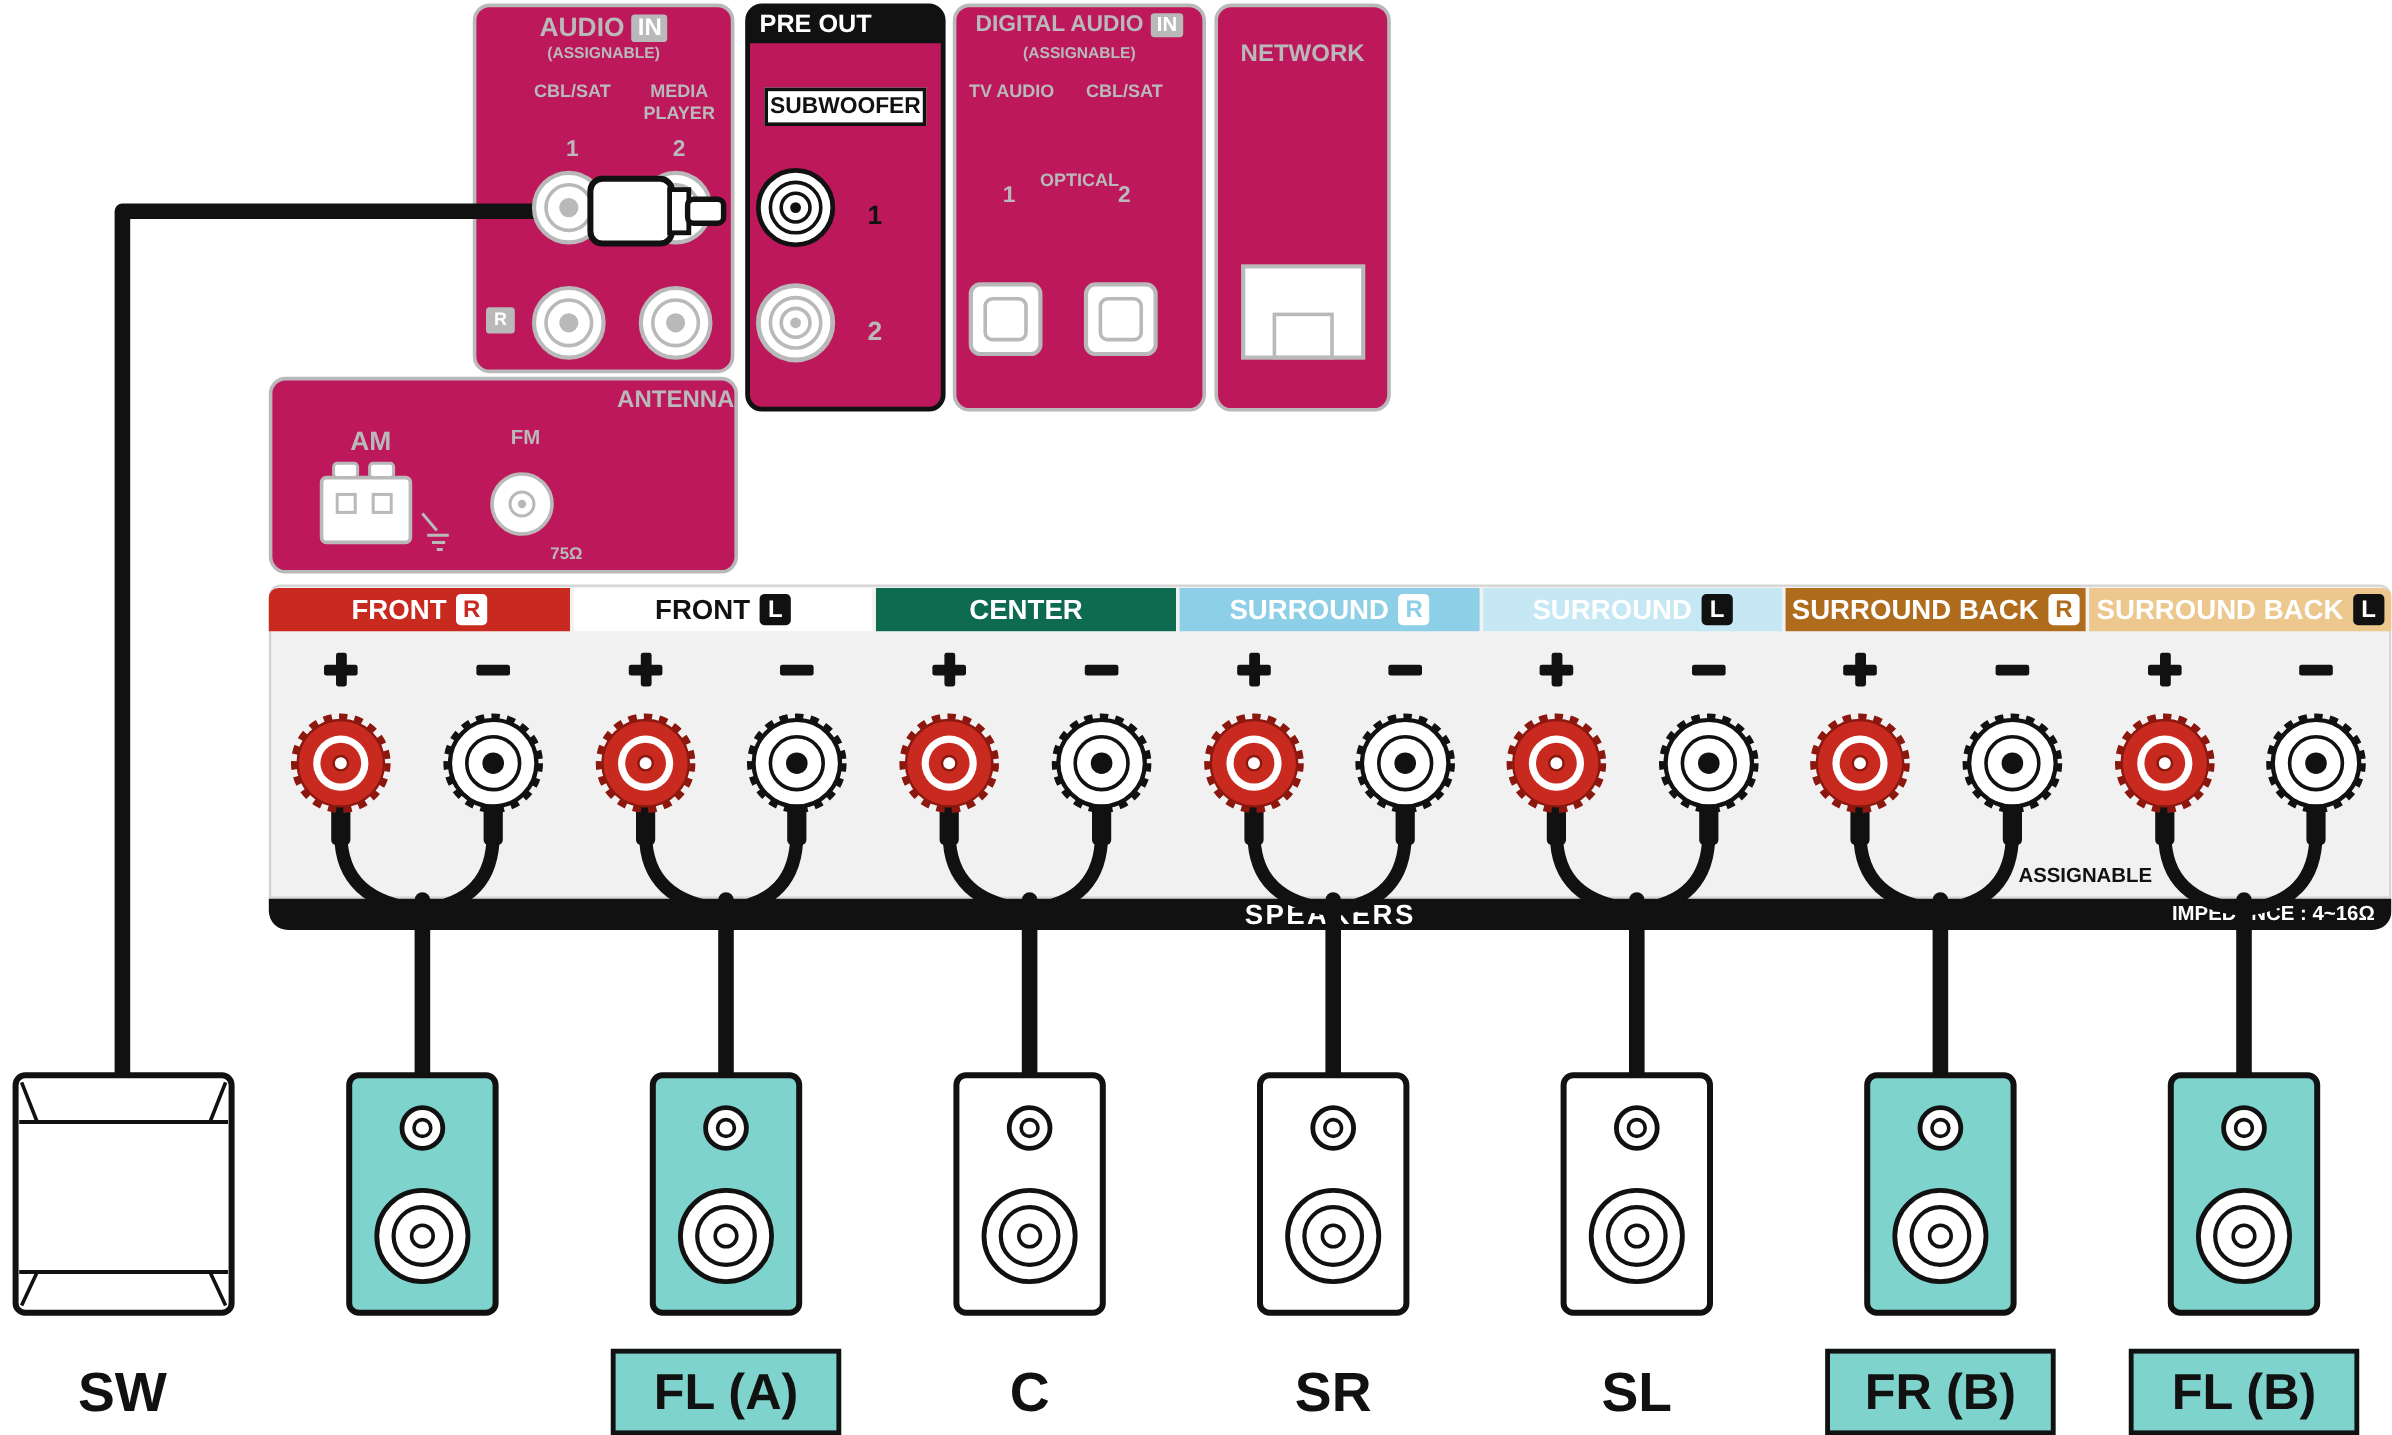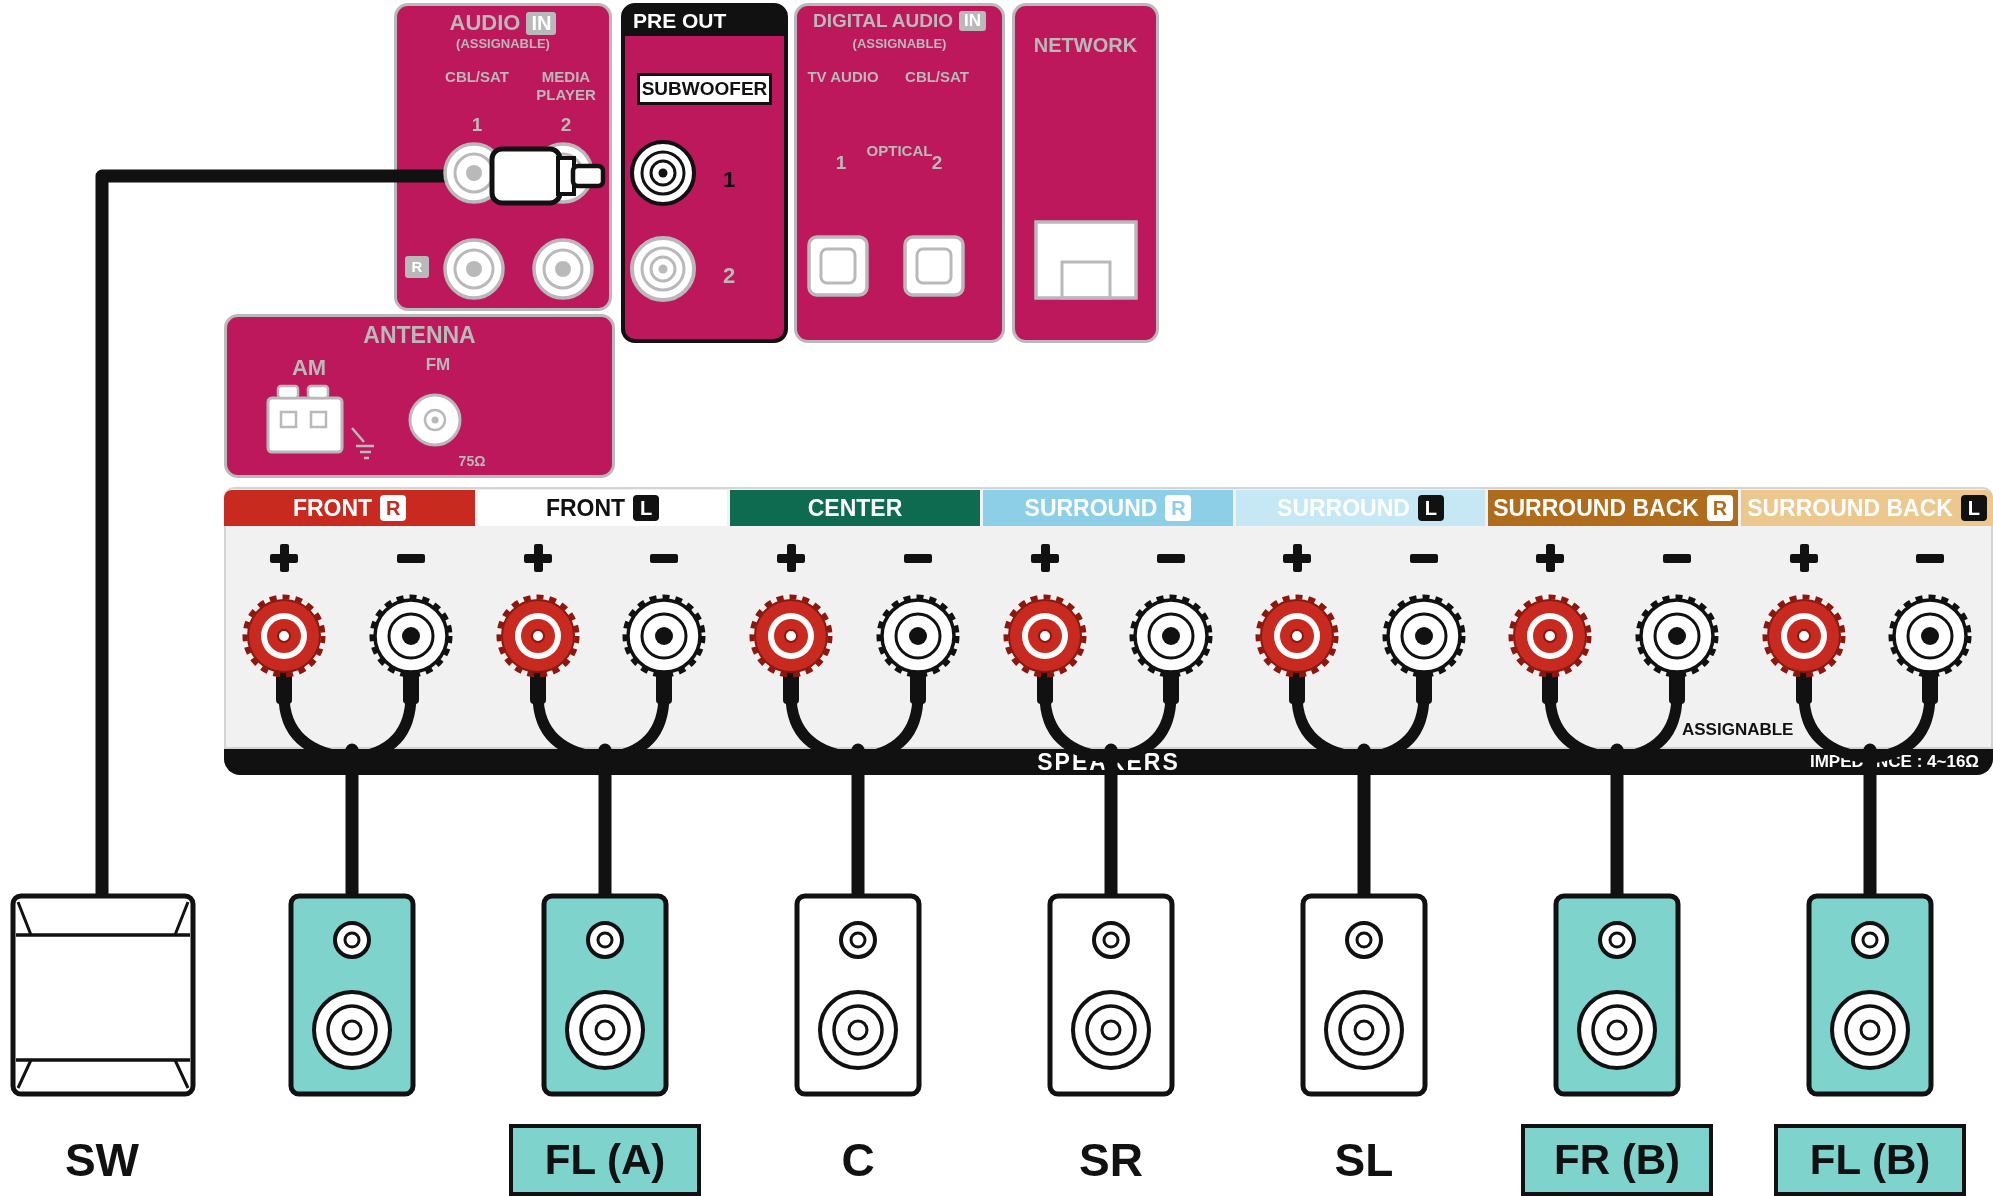--- a/index.html
+++ b/index.html
@@ -108,21 +108,21 @@
     <div class="gnum" style="left:110px;top:146px;width:60px;">2</div>
   </div>
 
   <div class="sec" style="left:1012px;top:3px;width:147px;height:340px;">
     <div class="sec-head" style="font-size:20px;margin-top:24px;">
       <span>NETWORK</span>
     </div>
   </div>
 
   <div class="sec" style="left:224px;top:314px;width:391px;height:164px;">
-    <div class="sec-head" style="font-size:23px;top:5px;">
+    <div class="sec-head" style="font-size:20px;top:5px;justify-content:flex-end;">
       <span>ANTENNA</span>
     </div>
     <div class="glabel" style="left:42px;top:38px;width:80px;font-size:22px;">AM</div>
     <div class="glabel" style="left:171px;top:38px;width:80px;font-size:17px;">FM</div>
     <div class="glabel" style="left:210px;top:136px;width:70px;font-size:14px;">75Ω</div>
   </div>
 
   <div class="panel-light"></div>
 
   <div class="tseg t0" style="left:224px;width:251px;">

